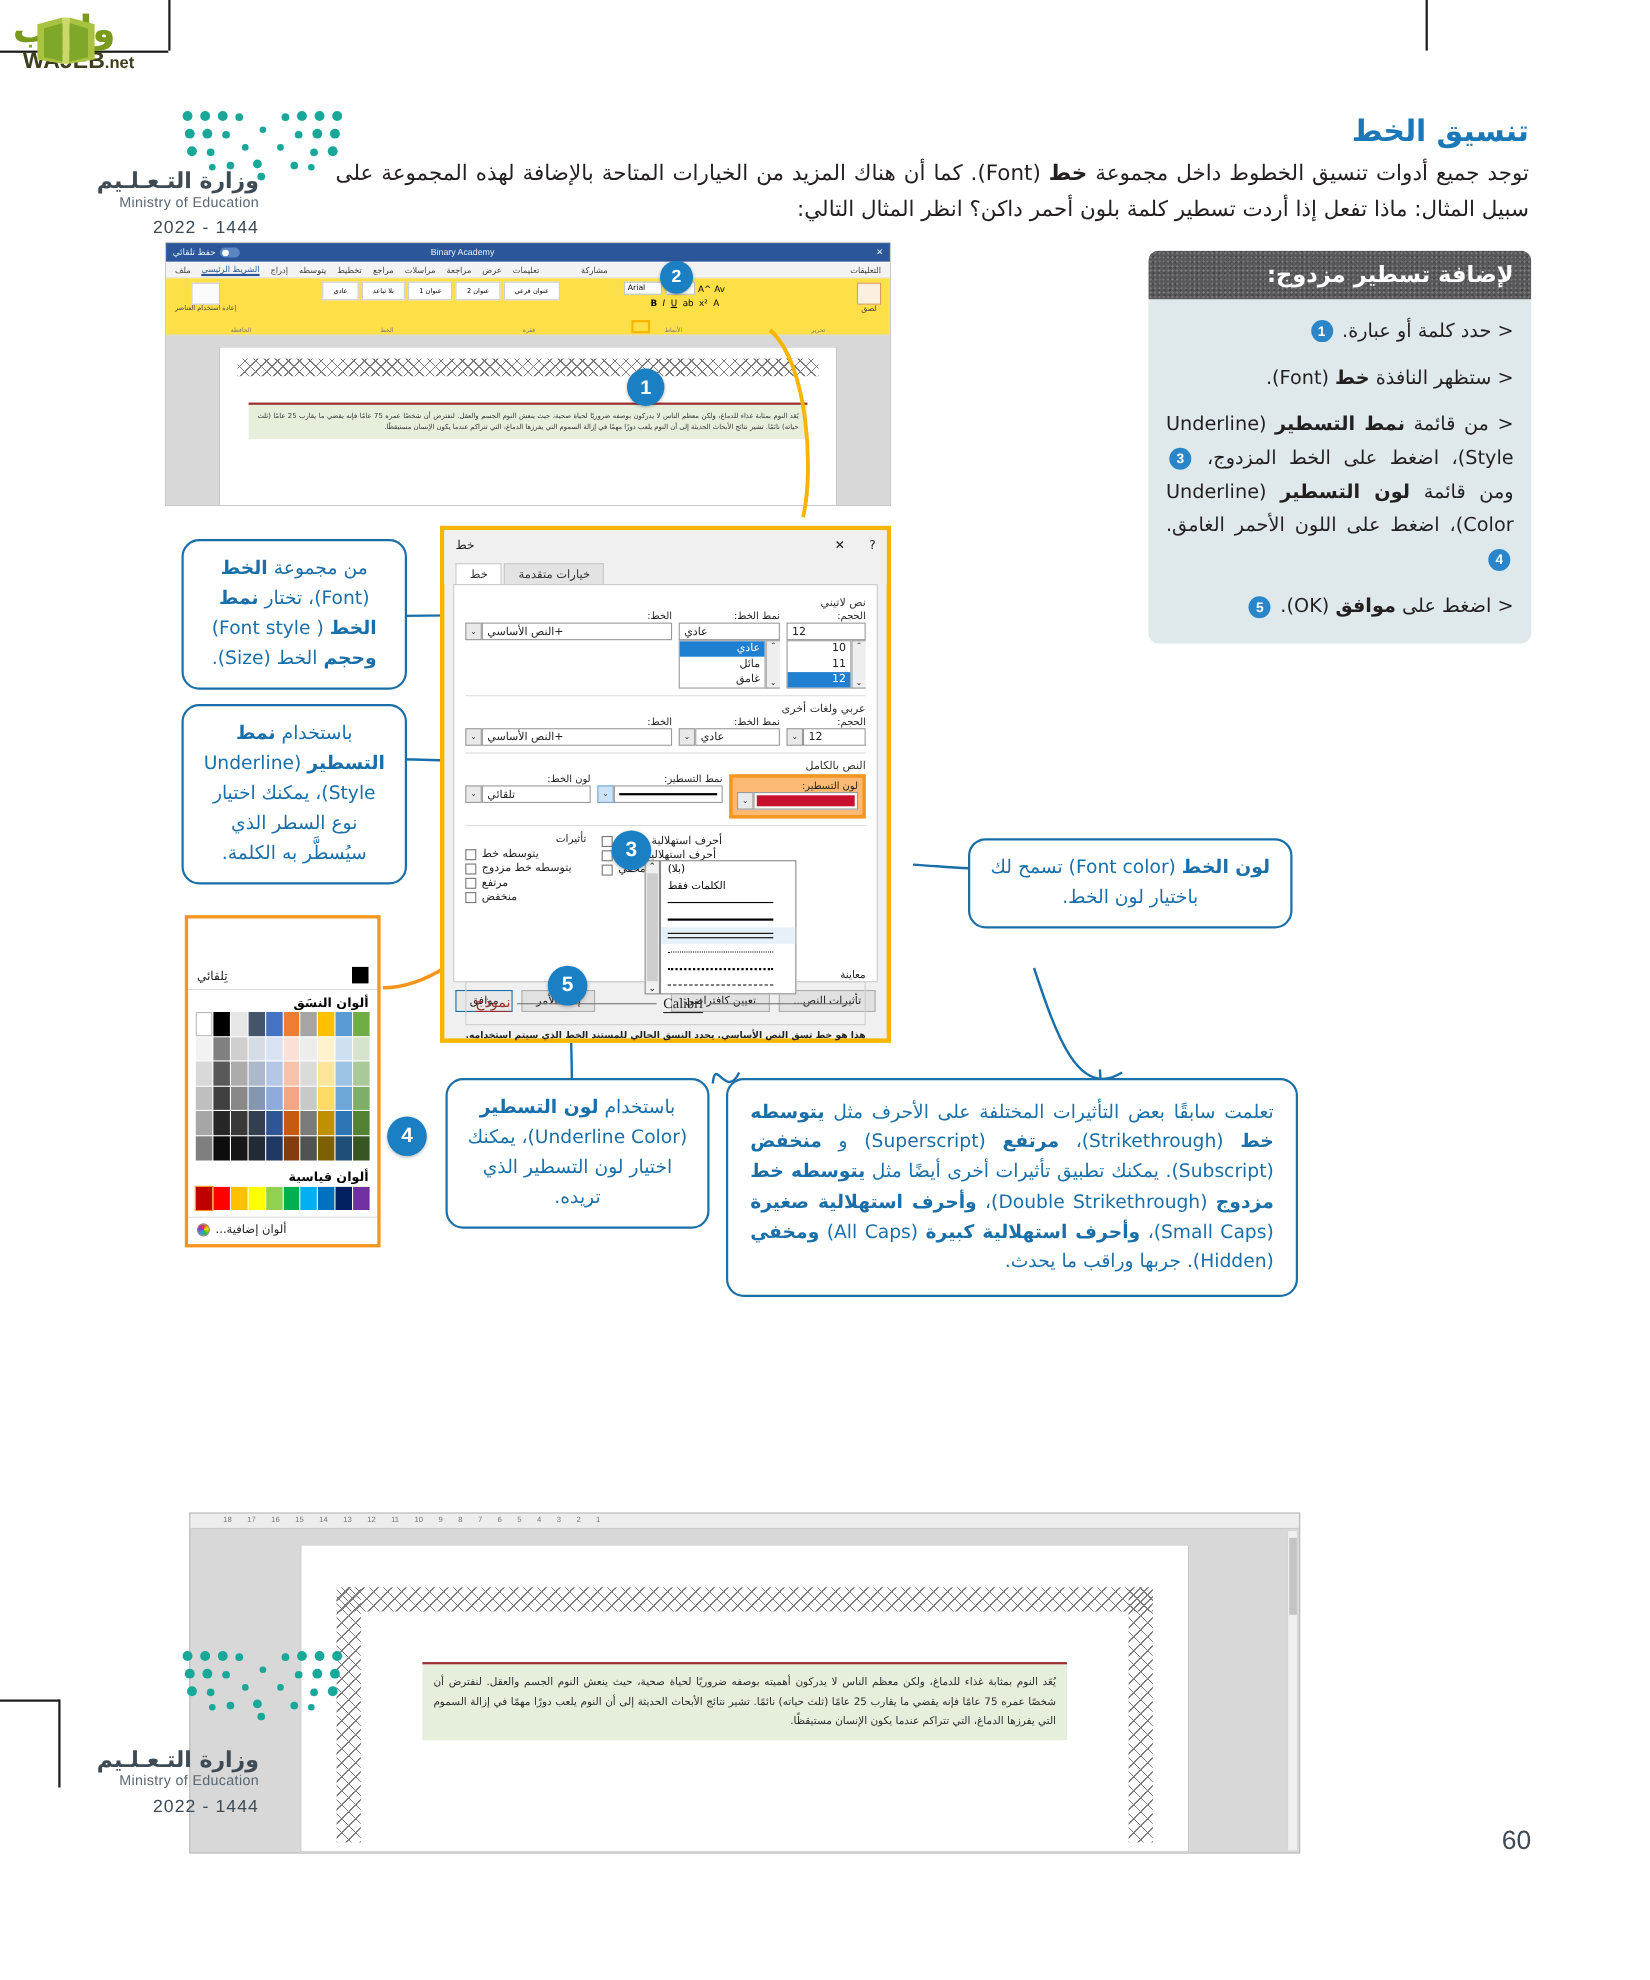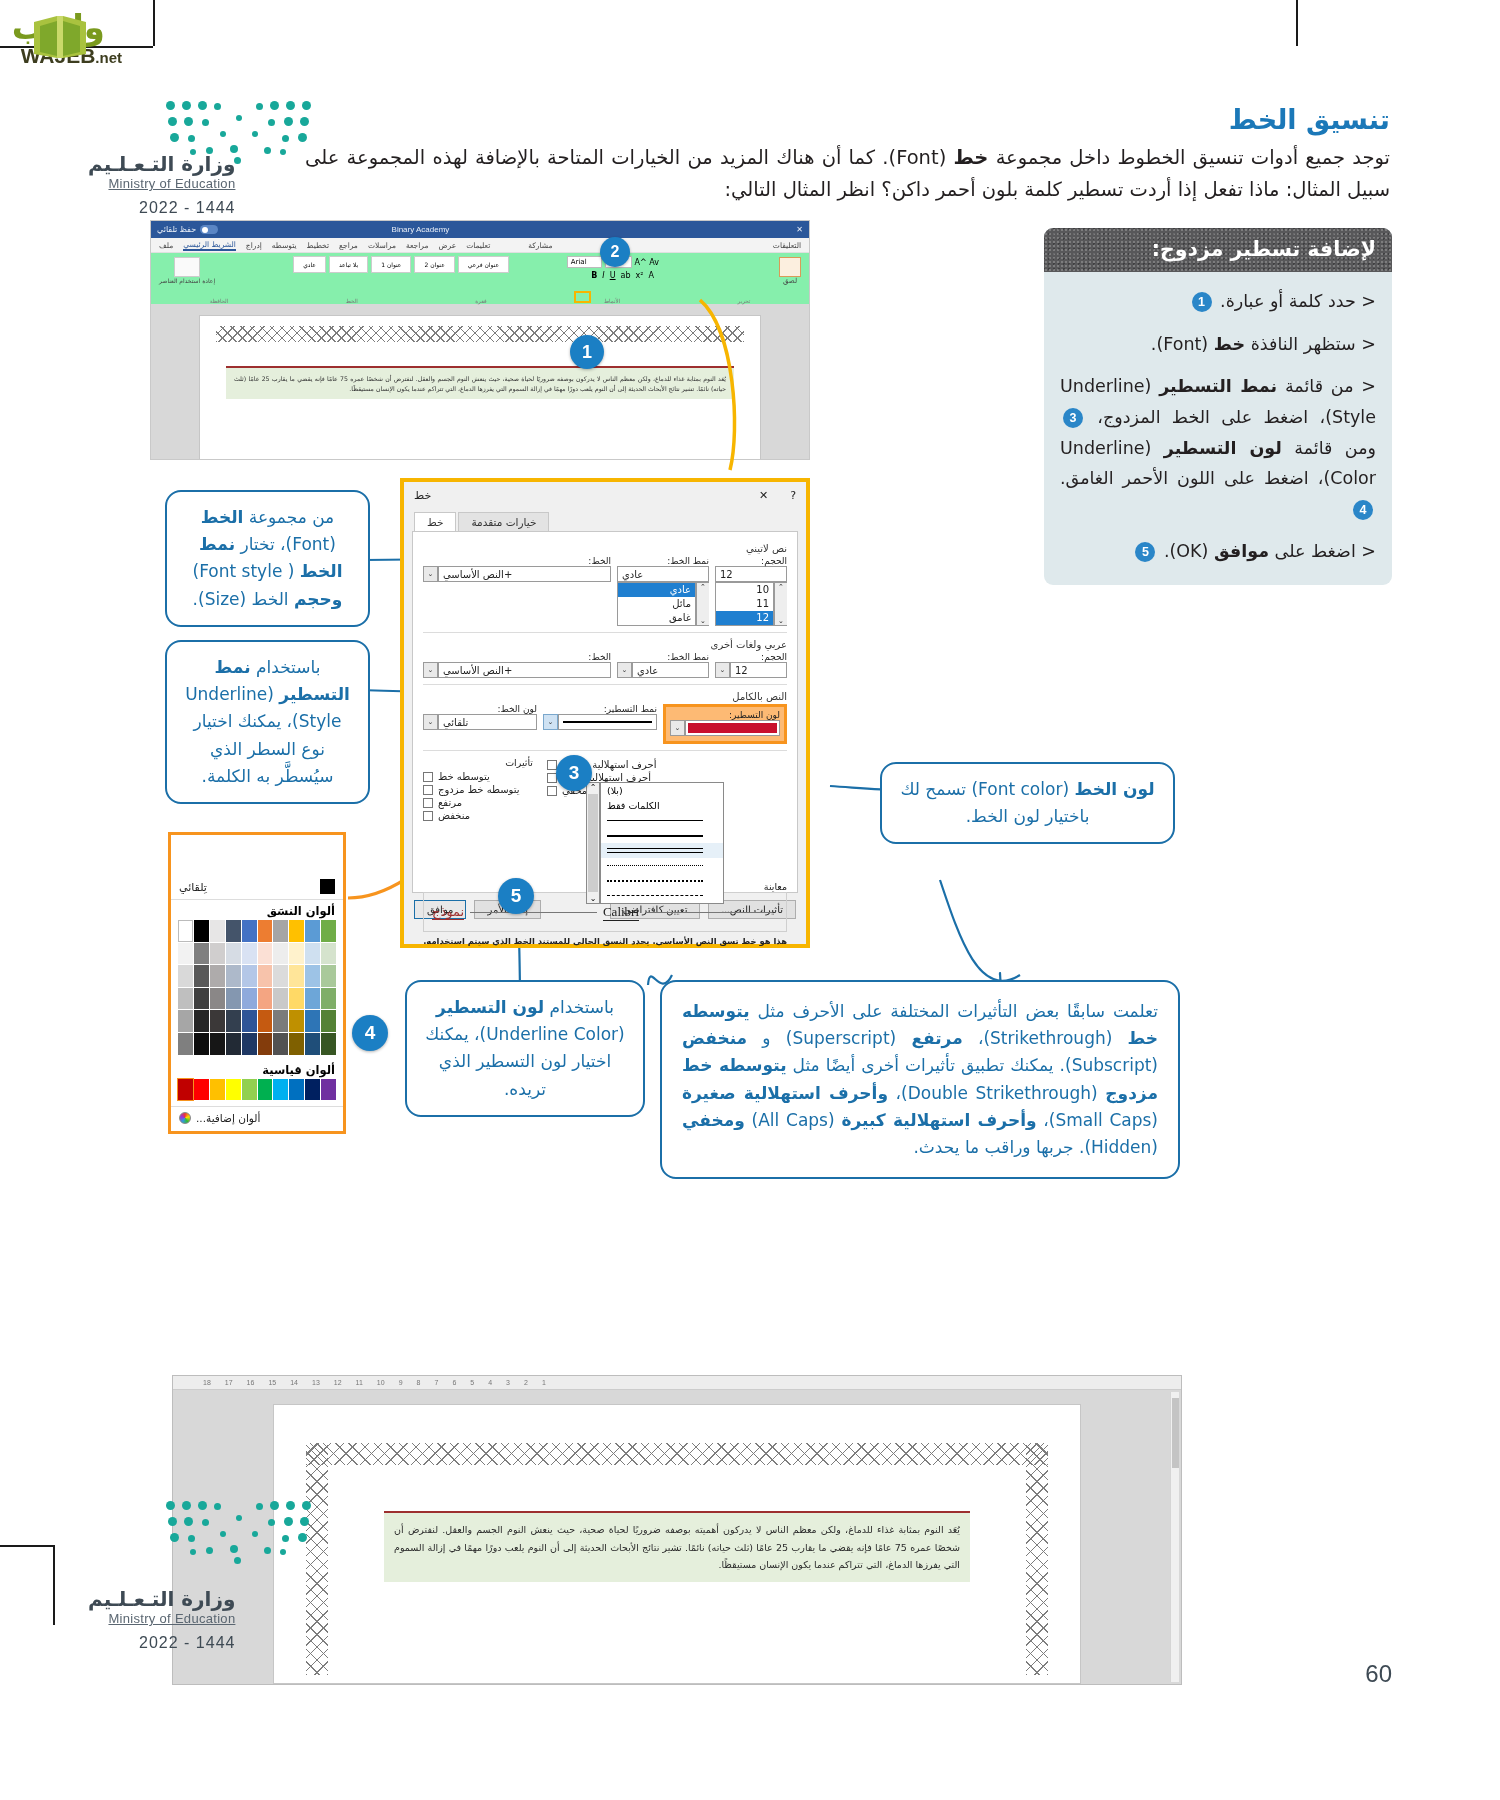--- a/index.html
+++ b/index.html
@@ -20,21 +20,21 @@
   #wajeb-logo .book { position:absolute; left:20px; top:4px; width:60px; height:52px; }
 
   .crop-mark { background:#1a1a1a; }
 
   
   .emblem { width:170px; height:70px; }
   .emblem .dot { position:absolute; border-radius:50%; background:#18a89a; }
 
   
   .moe-ar { font-size:20px; letter-spacing:2px; color:#3e4a54; font-weight:600; }
-  .moe-en { font-size:13px; color:#5a6671; font-family:"Liberation Sans",sans-serif; letter-spacing:.3px;text-decoration:underline;}
+  .moe-en { font-size:13px; color:#5a6671; font-family:"Liberation Sans",sans-serif; letter-spacing:.3px;}
   .moe-yr { font-size:16px; color:#3e4a54; font-family:"Liberation Sans",sans-serif; letter-spacing:1px;}
 
   
   #page-title { right:110px; top:104px; font-size:27px; font-weight:bold; color:#1b78b8; }
   #intro { right:110px; top:142px; width:1085px; font-size:19.5px; line-height:1.62; color:#231f20; text-align:justify; }
   #intro b { font-weight:bold; }
 
   
   #howto { right:108px; top:228px; width:348px; border-radius:9px; overflow:hidden;
            background:#dfe9ec; box-shadow:0 0 0 0 transparent; }
@@ -62,21 +62,21 @@
   .callout b { font-weight:bold; }
 
   
   #word-top { left:150px; top:220px; width:660px; height:240px; background:#fff;
               border:1px solid #c9c9c9; overflow:hidden; }
   .w-title { height:17px; background:#2b579a; color:#e8eef7; font-size:8px;
              display:flex; align-items:center; padding:0 6px; font-family:"Liberation Sans",sans-serif; }
   .w-ribbon-tabs { height:15px; background:#f3f3f3; border-bottom:1px solid #e0e0e0;
                    display:flex; flex-direction:row-reverse; align-items:center; gap:10px;
                    padding:0 8px; font-size:7.5px; color:#444; }
-  .w-ribbon { height:52px; background:#86efac; border-bottom:1px solid #d8d8d8; position:relative; }
+  .w-ribbon { height:52px; background:#fde047; border-bottom:1px solid #d8d8d8; position:relative; }
   .w-canvas { background:#d8d8d8; height:100%; position:relative; }
   .w-paper { position:absolute; left:48px; right:48px; top:10px; bottom:0; background:#fff;
              border:1px solid #c6c6c6; }
   .hatch { position:absolute; inset:10px 16px auto 16px; height:16px;
            background-image:repeating-linear-gradient(45deg,#7d7d7d 0 1px,transparent 1px 7px),
                             repeating-linear-gradient(-45deg,#7d7d7d 0 1px,transparent 1px 7px);}
   .greenbox { background:#e5efdc; border-top:2px solid #9d2f2f; }
 
   
   #fontdlg { left:400px; top:478px; width:410px; height:470px;

